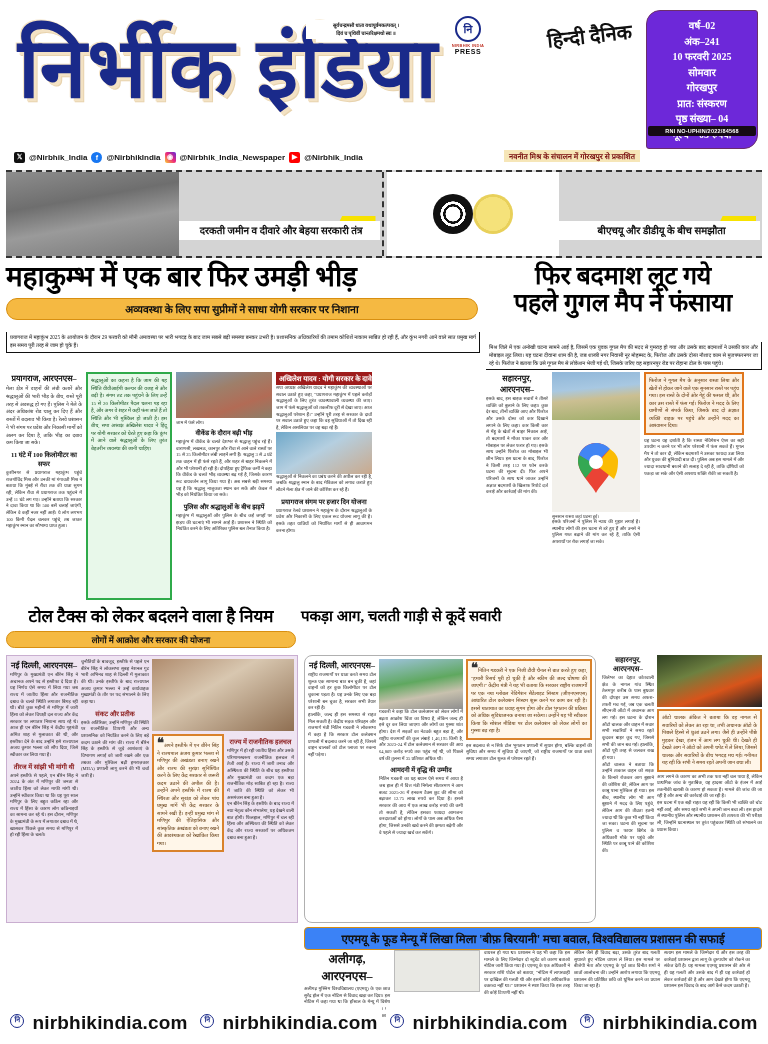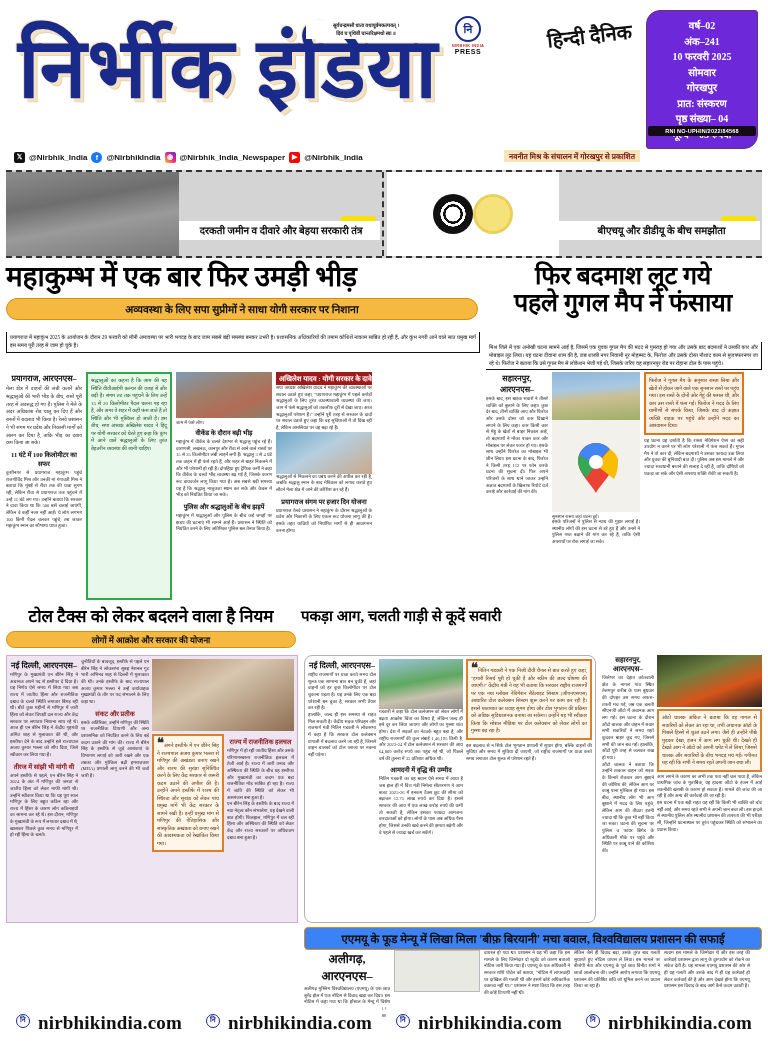--- a/index.html
+++ b/index.html
@@ -222,21 +222,21 @@
 
   
   .footer { position:absolute; left:6px; bottom:4px; width:756px; height:34px;
             display:flex; gap:4px; }
   .fcell { flex:1; display:flex; align-items:center; justify-content:center; gap:6px;
            background:#fff; }
   .flogo { width:16px; height:18px; position:relative; }
   .flogo .fl-c { width:14px; height:14px; border-radius:50%; border:1.5px solid #1a2a8a;
                  background:#fff; color:#1a2a8a; font-size:7px; font-weight:bold;
                  line-height:11px; text-align:center; font-family:"Liberation Serif", serif;}
-  .fname { font-family:Liberation Serif, serif; font-weight:bold; font-size:19px;
+  .fname { font-family:Liberation Sans, sans-serif; font-weight:bold; font-size:19px;
            color:#111; letter-spacing:.2px; }
   .tiny { font-size:4.6px; line-height:1.45; }
 </style>
 </head>
 <body>
 
 <div class="page">
 
   <div class="masthead">
     <div class="mast-title">निर्भीक इंडिया</div>

